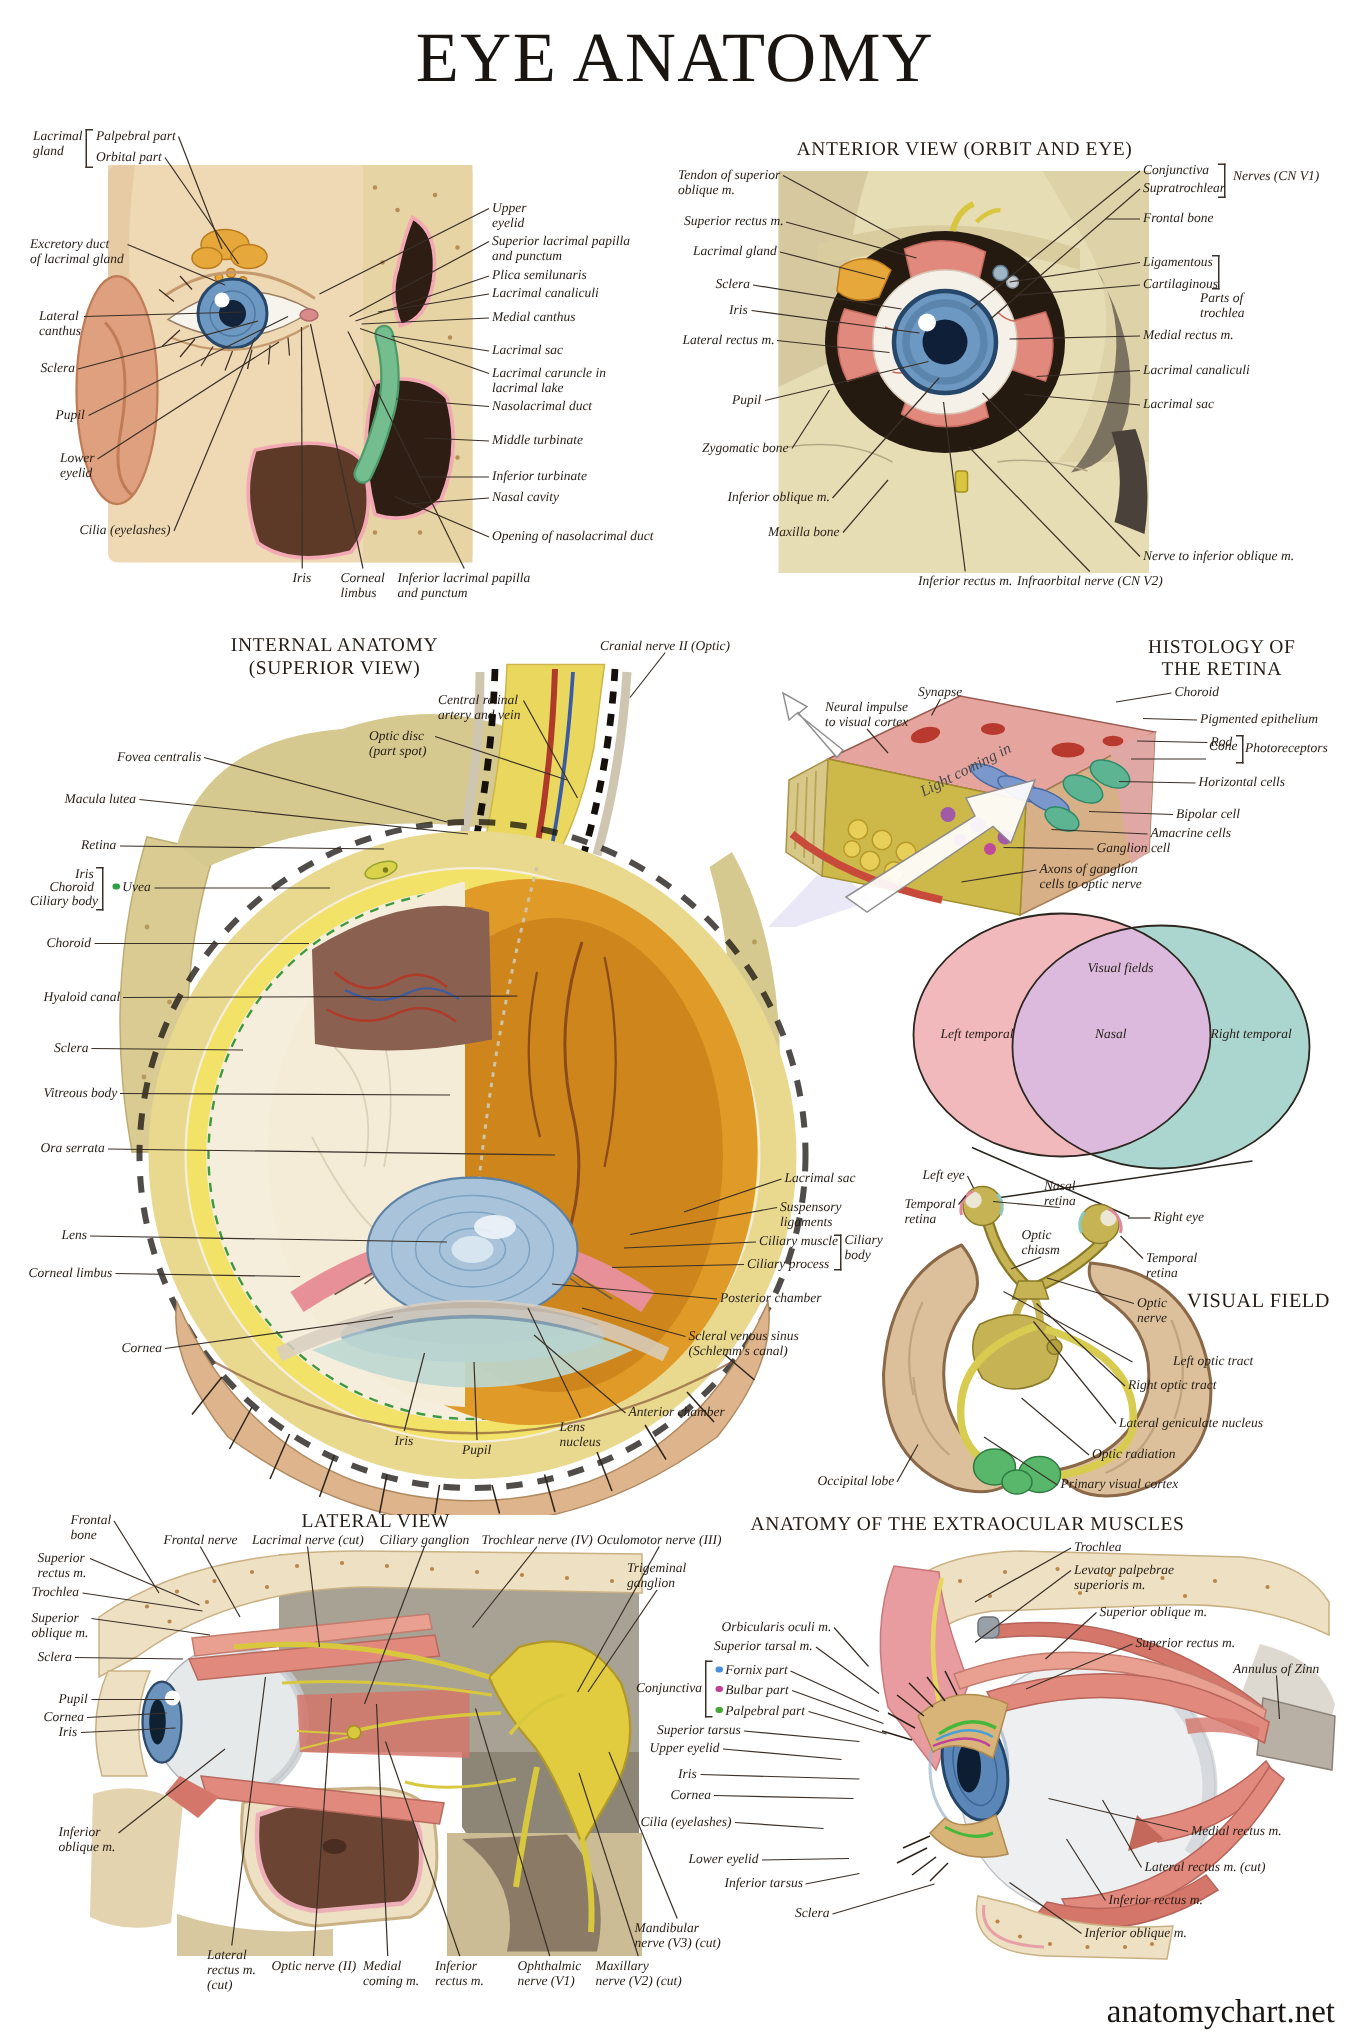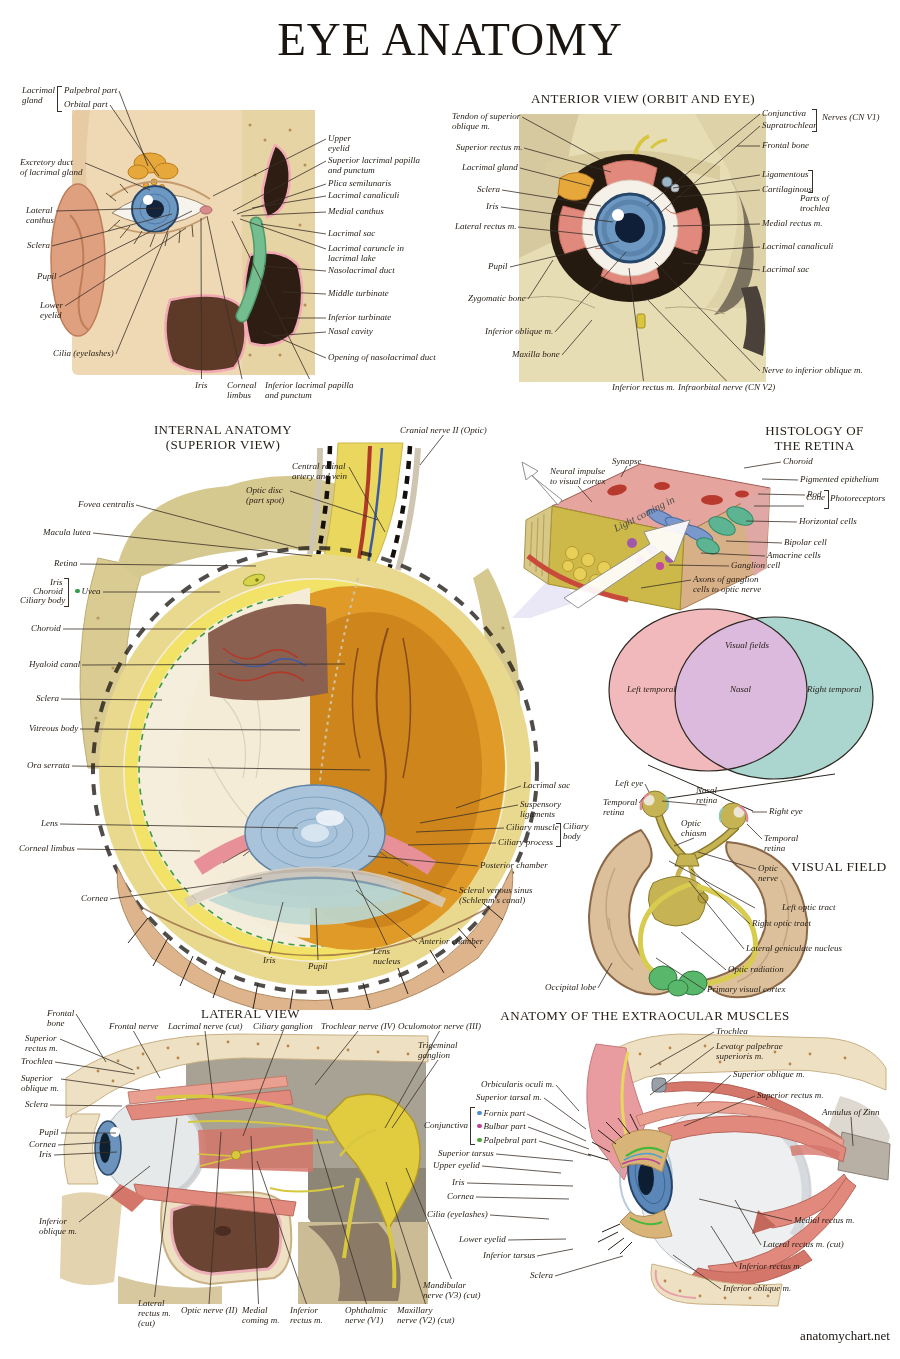--- a/index.html
+++ b/index.html
@@ -14,21 +14,21 @@
   .lbl .dot{display:inline-block;width:4.5px;height:4.5px;border-radius:50%;margin-right:2px;
           vertical-align:1px}
   .rot{transform:rotate(-27deg);transform-origin:left top;font-size:10.5px;color:#4a4a4a}
   .bracket{position:absolute;width:4px;border-top:1px solid #3a3028;border-bottom:1px solid #3a3028;z-index:4}
   .open-l{border-left:1px solid #3a3028}
   .open-r{border-right:1px solid #3a3028}
   #leader-lines{position:absolute;left:0;top:0;z-index:3;pointer-events:none}
   #leader-lines line{stroke:#3a3028;stroke-width:.8}
   .art{position:absolute;z-index:1}
   #footer{position:absolute;left:700px;top:1328px;width:190px;text-align:right;
-          font-size:13px;color:#1a1510;z-index:5}
+          font-size:22px;color:#1a1510;z-index:5}
 </style>
 </head>
 <body>
 
 <div id="poster">
 
   <h1 id="main-title">EYE ANATOMY</h1>
 
   <h2 class="sec" style="left:518px;top:92px;width:250px">ANTERIOR VIEW (ORBIT AND EYE)</h2>
   <h2 class="sec" style="left:143px;top:423px;width:160px">INTERNAL ANATOMY

